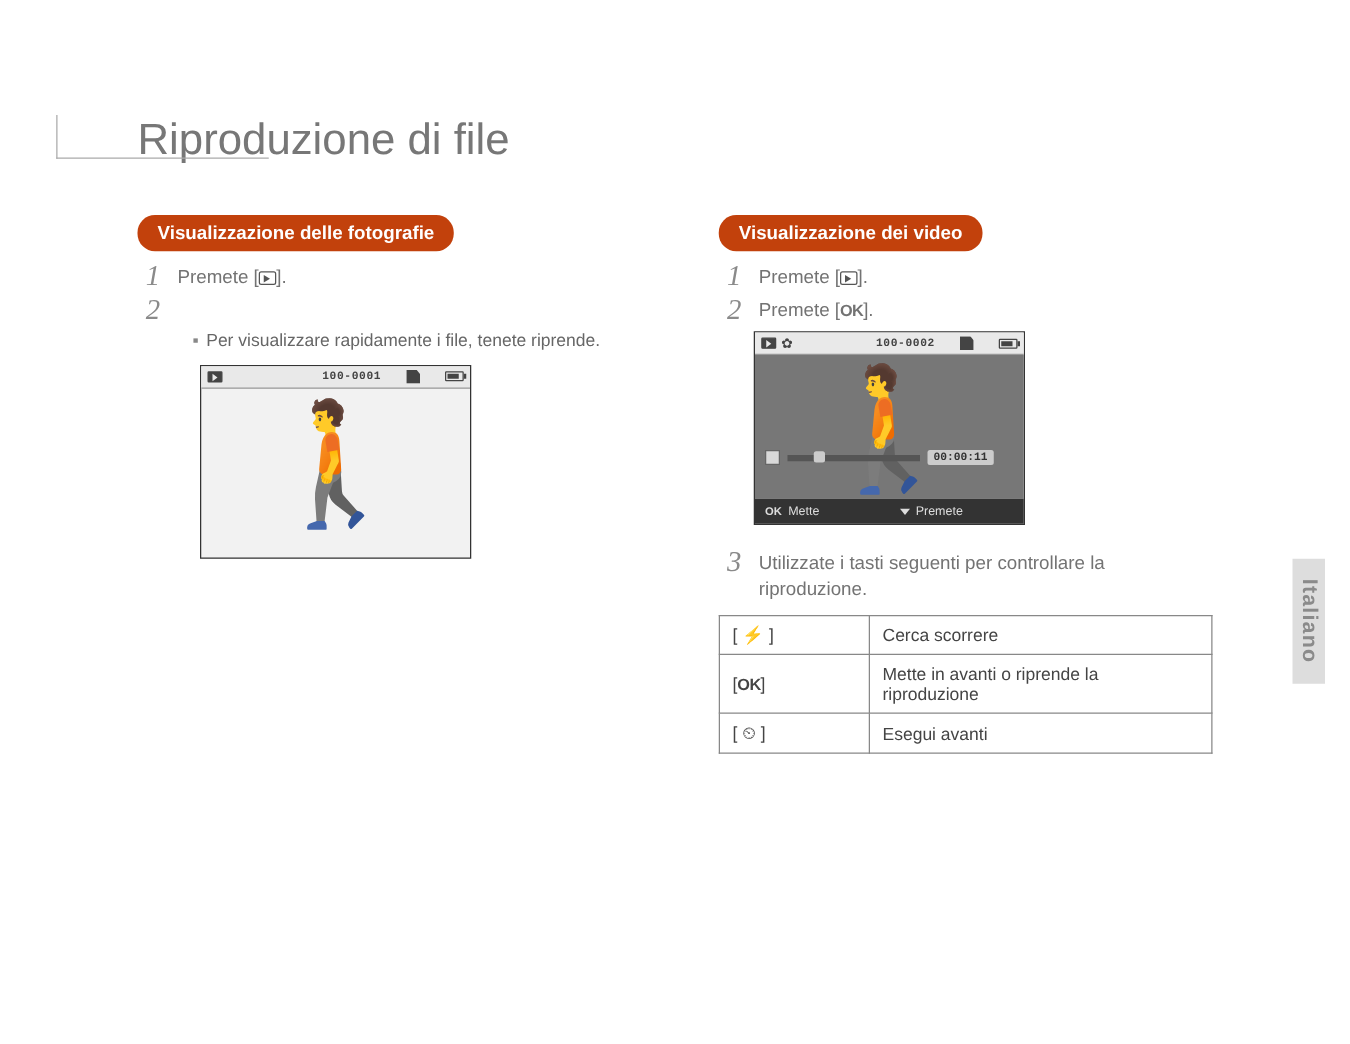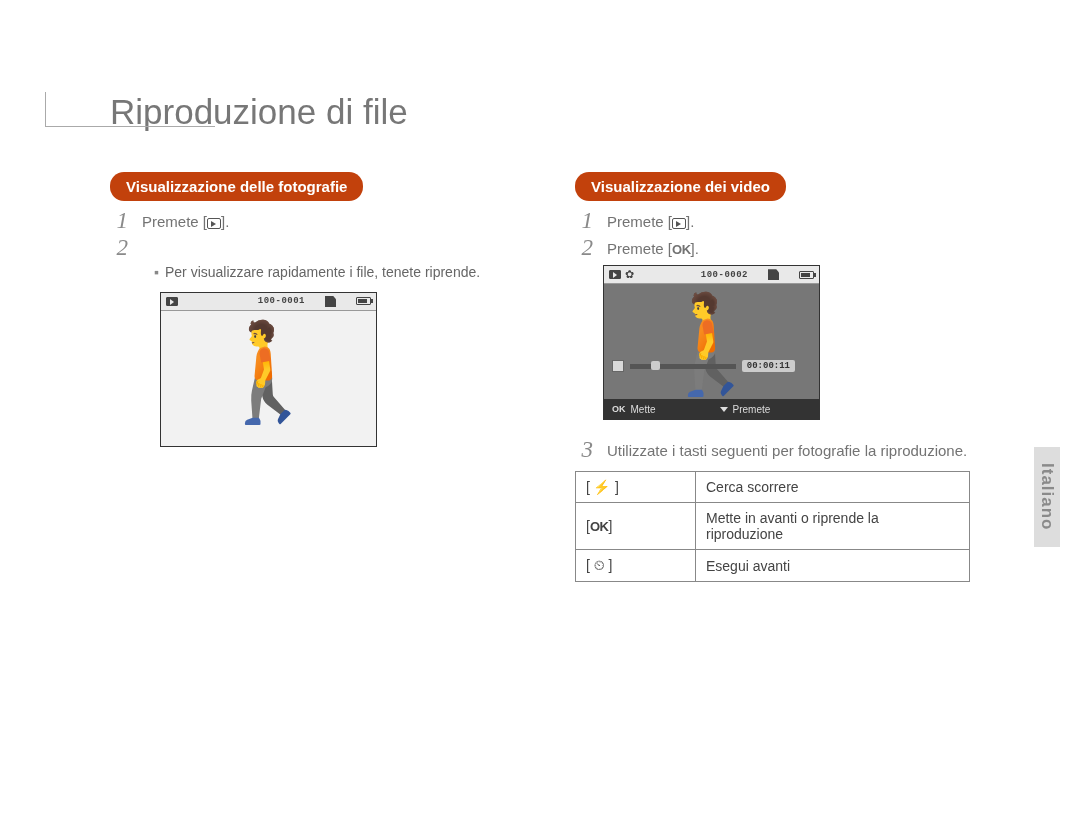--- a/index.html
+++ b/index.html
@@ -358,21 +358,21 @@
           </div>
           <div class="softkey">
             <span class="mini-down"></span>
             <span>Premete</span>
           </div>
         </div>
       </div>
 
       <div class="step" style="margin-top:18px;">
         <div class="step-num">3</div>
-        <div class="step-text">Utilizzate i tasti seguenti per fotografie la riproduzione.</div>
+        <div class="step-text">Utilizzate i tasti seguenti per controllare la riproduzione.</div>
       </div>
 
       <table class="ctl-table">
         <tbody>
             <tr>
           <td class="key">[ ⚡ ]</td>
           <td>Cerca scorrere</td>
         </tr>
         <tr>
           <td class="key">[<span class="g-ok">OK</span>]</td>

